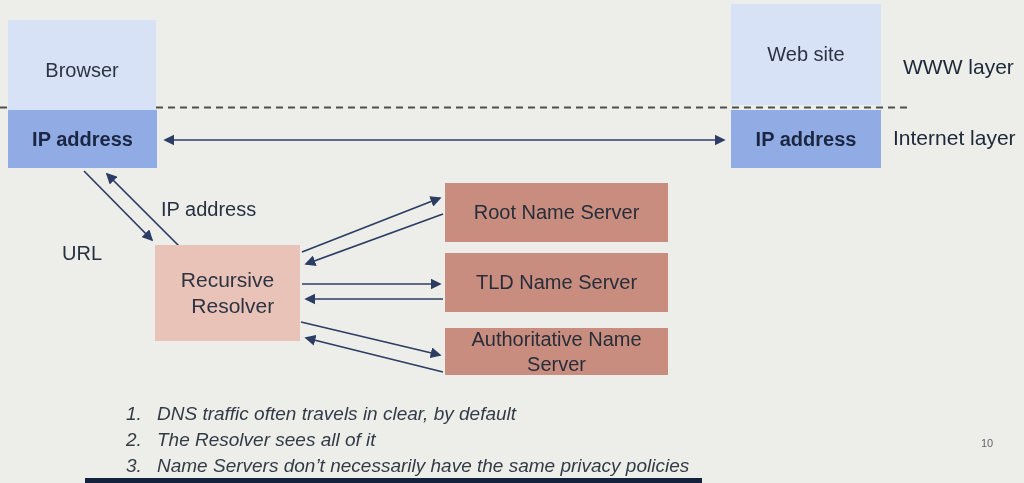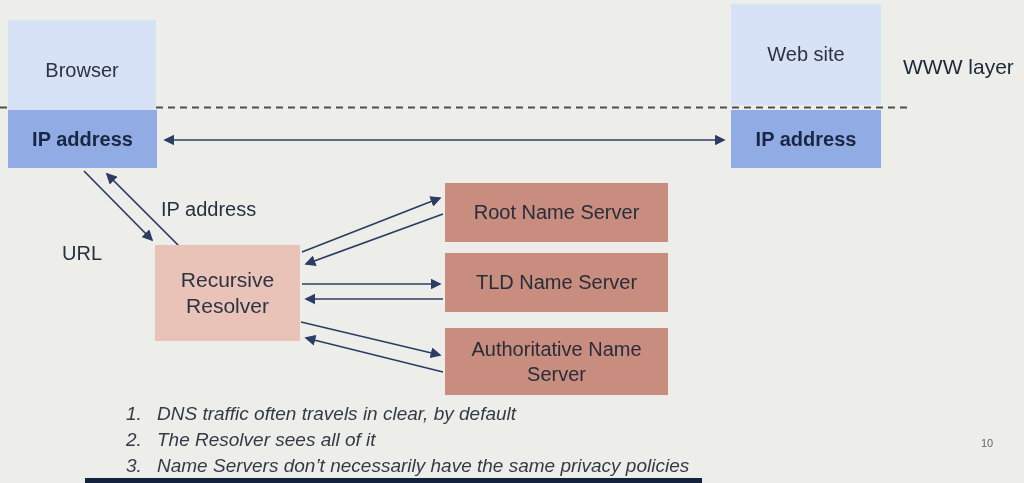--- a/index.html
+++ b/index.html
@@ -116,35 +116,36 @@
   </div>
 
   <div class="box box-blue" style="left:8px; top:110px; width:149px; height:58px;">
     <span>IP address</span>
   </div>
   <div class="box box-blue" style="left:731px; top:110px; width:150px; height:58px;">
     <span>IP address</span>
   </div>
 
   <div class="layer-label" style="left:903px; top:41px;margin-top:14px;">WWW layer</div>
+  <div class="layer-label" style="left:893px; top:126px;">Internet layer</div>
 
   <div class="edge-label" style="left:62px; top:201px;margin-top:41px;">URL</div>
   <div class="edge-label" style="left:161px; top:198px;">IP address</div>
 
-  <div class="box box-pink" style="left:155px; top:245px; width:145px; height:96px; padding:2px 30px;">
+  <div class="box box-pink" style="left:155px; top:245px; width:145px; height:96px; padding:2px 30px;text-align:right;">
     <span>Recursive Resolver</span>
   </div>
 
   <div class="box box-terra" style="left:445px; top:253px; width:223px; height:59px;">
     <span>TLD Name Server</span>
   </div>
   <div class="box box-terra" style="left:445px; top:183px; width:223px; height:59px;">
     <span>Root Name Server</span>
   </div>
-  <div class="box box-terra" style="left:445px; top:328px; width:223px; height:67px; padding:2px 24px;">
+  <div class="box box-terra" style="left:445px; top:328px; width:223px; height:47px; padding:2px 24px;">
     <span>Authoritative Name Server</span>
   </div>
 
   <div class="notes">
     <div class="note">
       <span class="note-num">1.</span>
       <span class="note-text">DNS traffic often travels in clear, by default</span>
     </div>
     <div class="note">
       <span class="note-num">2.</span>

